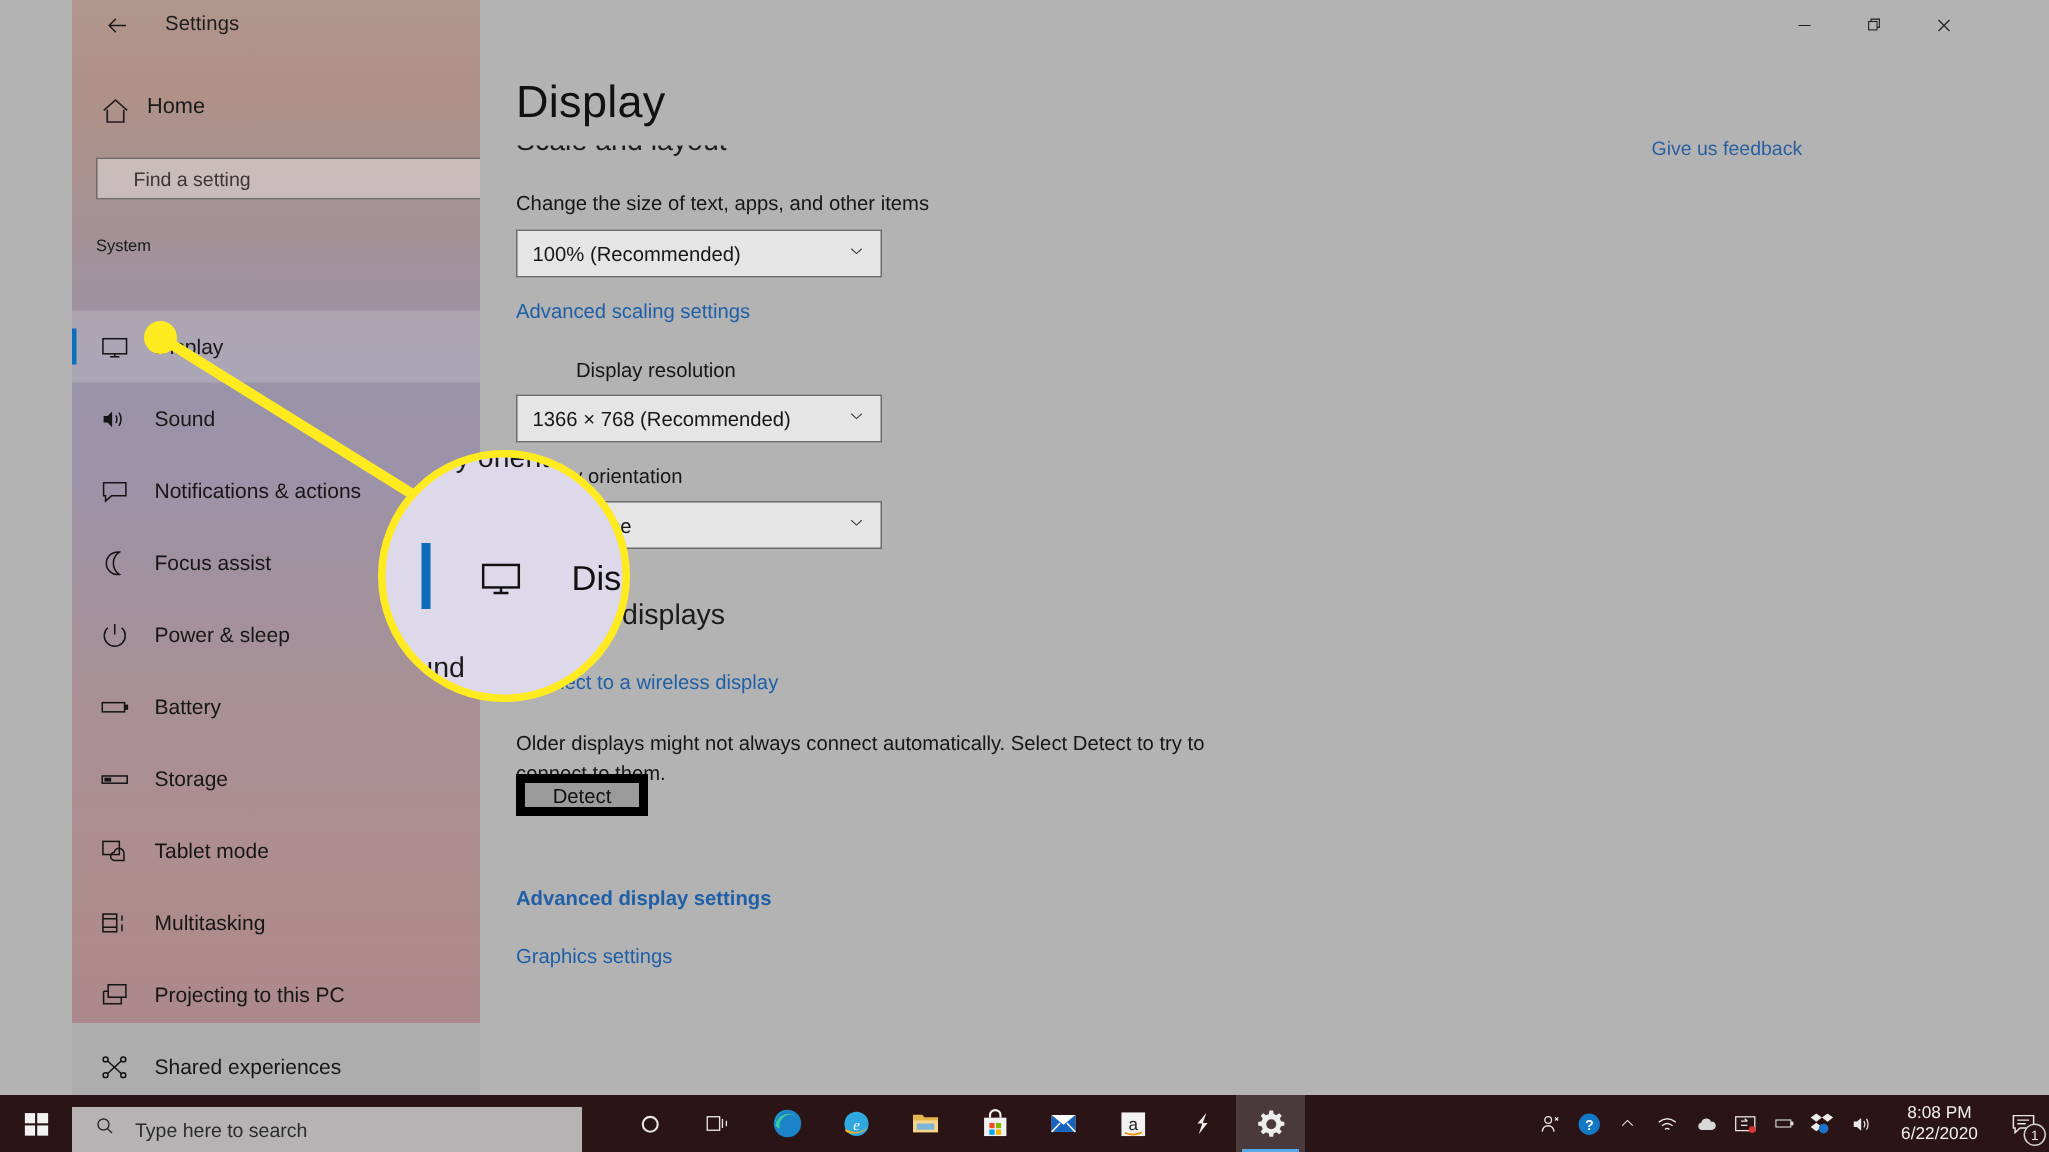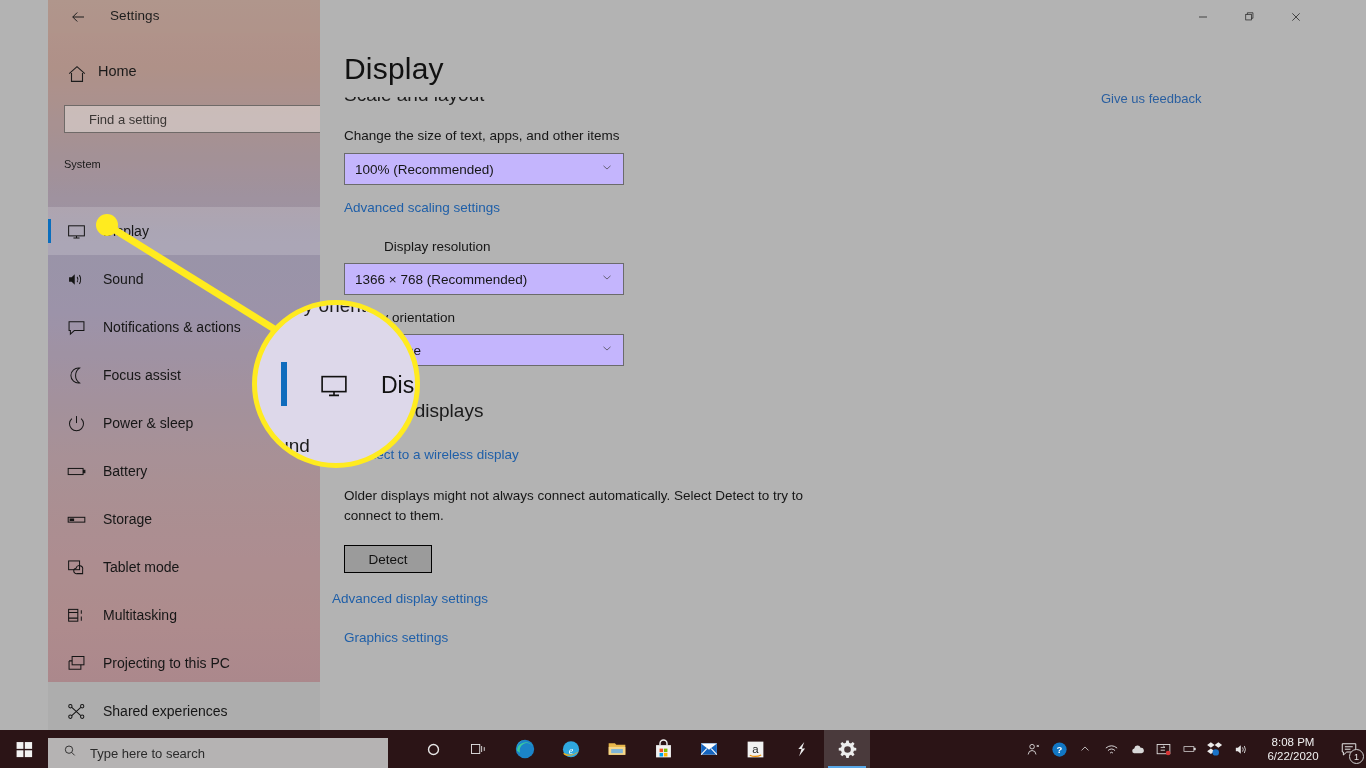--- a/index.html
+++ b/index.html
@@ -105,36 +105,36 @@
   .clipped-head{
     position:absolute; left:24px; top:84px;
     font-size:19px; color:#1b1b1b; font-weight:400;
     clip-path:inset(13px 0 0 0);
   }
 
   .lbl{ position:absolute; font-size:13.5px; color:#161616; }
   .linkline{ position:absolute; font-size:13.5px; color:#1f5fa8; }
 
   .combo{
-    position:absolute; height:32px; width:280px;
-    background:#c4b5fd; border:1px solid #6b6b6b;
+    position:absolute; height:32px; width:244px;
+    background:#e5e5e5; border:1px solid #6b6b6b;
     display:flex; align-items:center; justify-content:space-between;
   }
   .combo .v{ font-size:13.5px; color:#161616; padding-left:10px; }
   .combo .chev{ padding-right:9px; color:#3b3b3b; }
 
   .sect-head{ position:absolute; font-size:19px; color:#1b1b1b; }
 
   .body-text{
     position:absolute; font-size:13.5px; color:#161616; line-height:20px; width:460px;
   }
 
   .btn-detect{
-    position:absolute; left:344px; top:545px; width:88px; height:28px;
-    background:#9b9b9b; border:1px solid #000000;
+    position:absolute; left:344px; top:516px; width:88px; height:28px;
+    background:#9b9b9b; border:6px solid #000000;
     font-size:13.5px; color:#111;
     display:flex; align-items:center; justify-content:center;
   }
 
   
   #callout-line{ position:absolute; left:0; top:0; width:1366px; height:768px; pointer-events:none; }
 
   #magnifier{
     position:absolute; left:252px; top:300px; width:168px; height:168px;
     border-radius:50%;
@@ -379,21 +379,21 @@
       </span>
     </div>
 
     <div class="sect-head" style="left:24px; top:400px;">Multiple displays</div>
     <div class="linkline" style="left:24px; top:447px;">Connect to a wireless display</div>
 
     <div class="body-text" style="left:24px; top:486px;">Older displays might not always connect automatically. Select Detect to try to connect to them.</div>
 
     <div class="btn-detect" style="left:24px;">Detect</div>
 
-    <div class="linkline" style="left:12px; top:591px;">Advanced display settings</div>
+    <div class="linkline" style="left:24px; top:591px;font-weight:bold;">Advanced display settings</div>
     <div class="linkline" style="left:24px; top:630px;">Graphics settings</div>
   </div>
 
   <svg id="callout-line">
     <line x1="107" y1="225" x2="300" y2="345" stroke="#ffeb1f" stroke-width="7"></line>
     <circle cx="107" cy="225" r="11" fill="#ffeb1f"></circle>
   </svg>
 
   <div id="magnifier">
     <div id="mag-inner">

